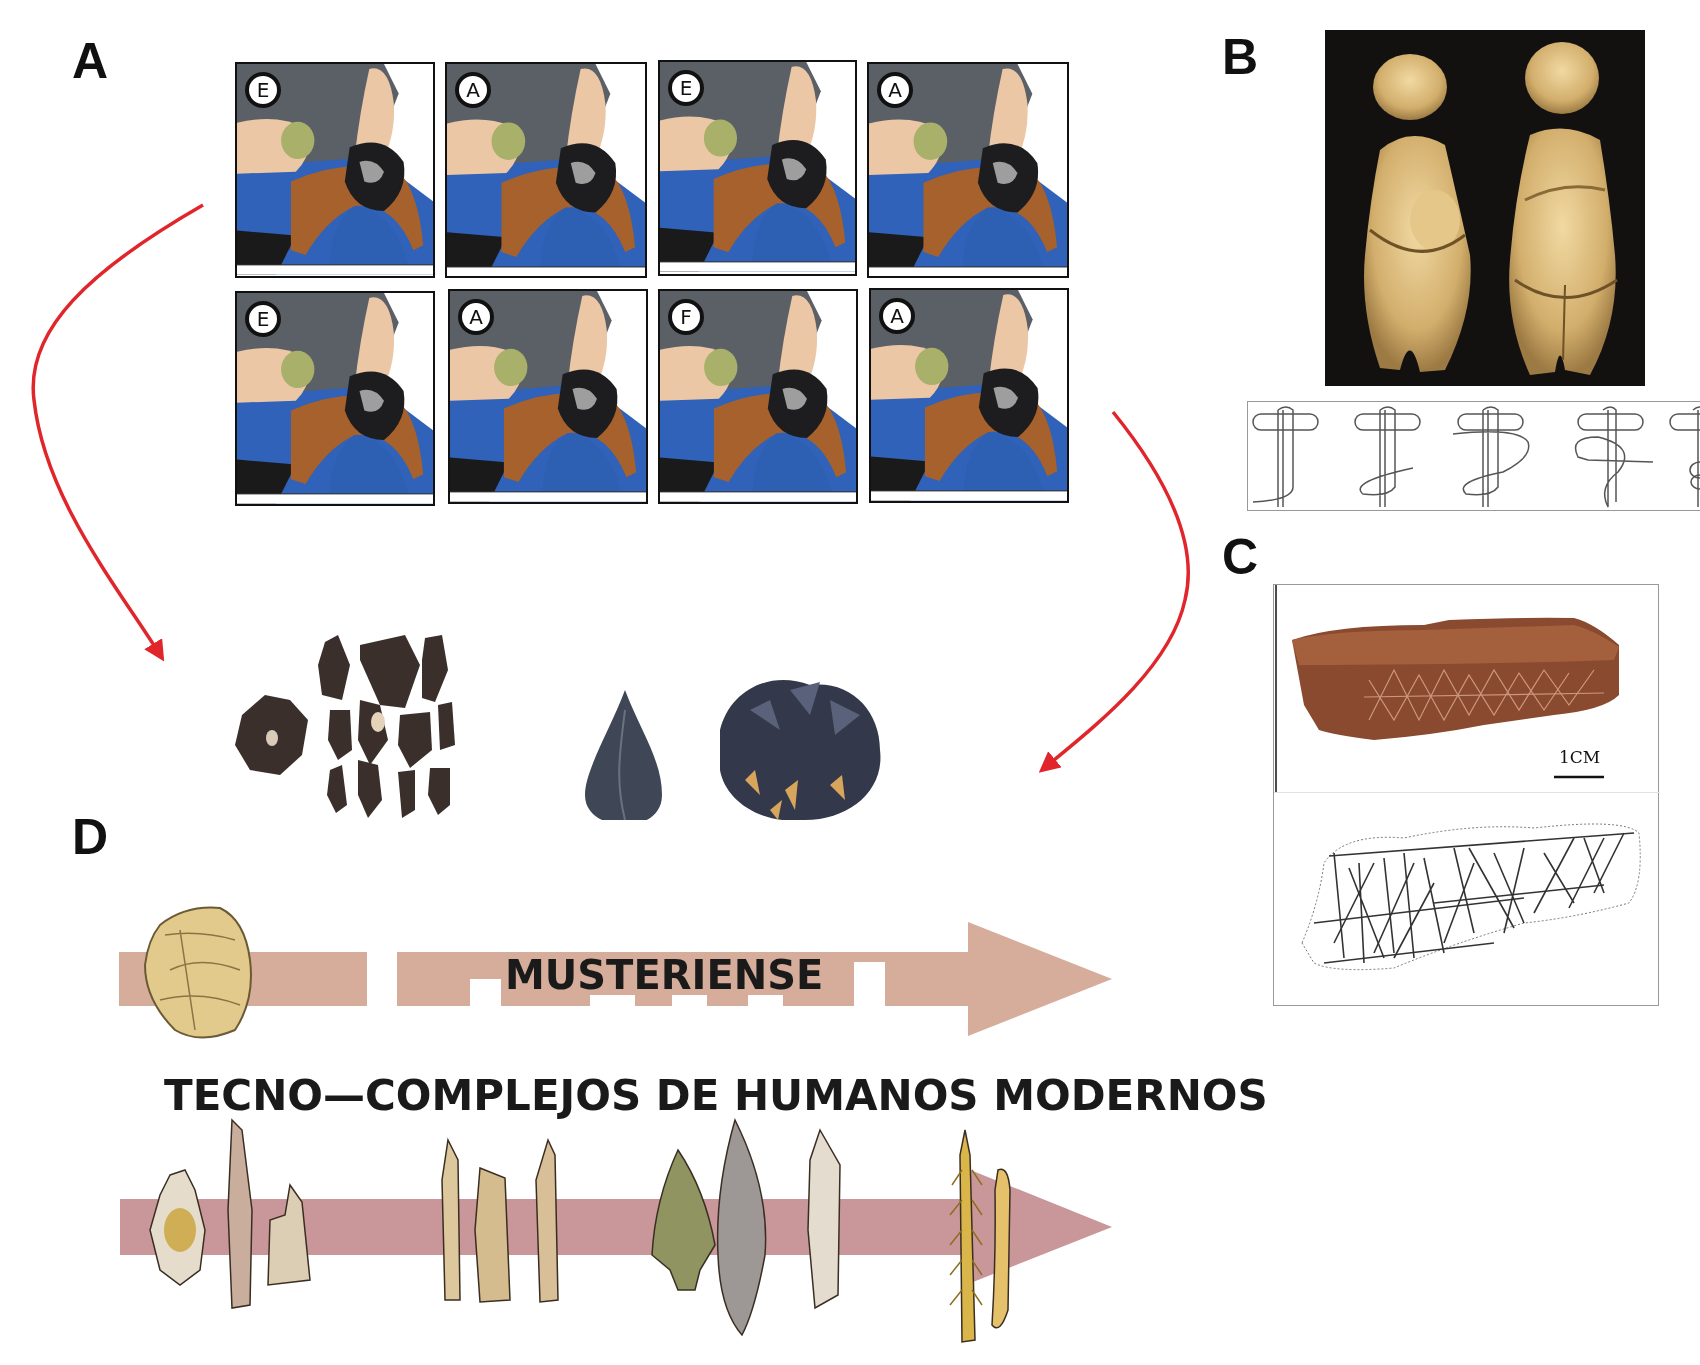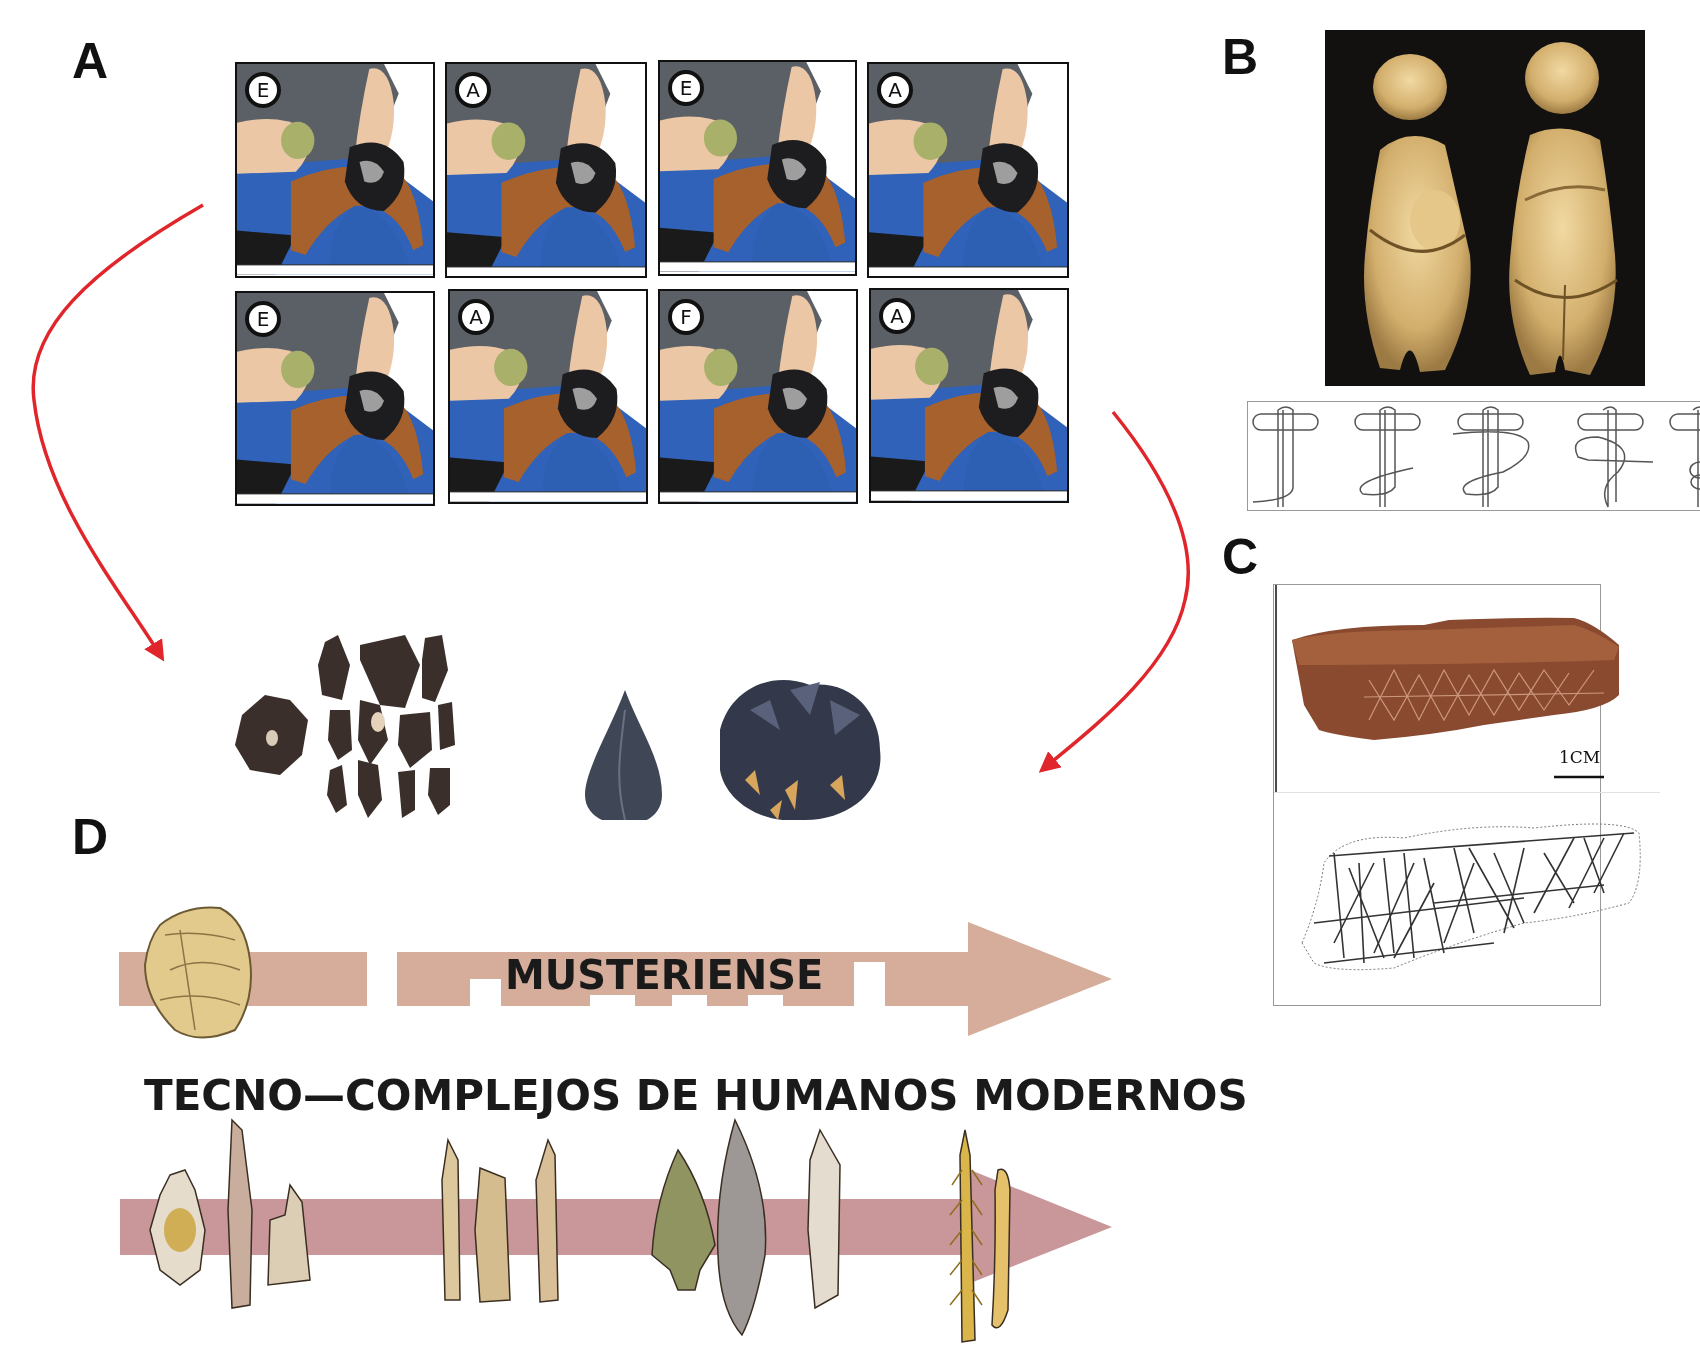--- a/index.html
+++ b/index.html
@@ -253,21 +253,21 @@
       <path d="M355 8 Q363 2 368 8 L368 100 M360 8 L360 105 Q350 85 370 70 Q390 45 350 35 Q320 35 330 55 L340 58 L405 60"></path>
 
       <rect x="422" y="12" width="65" height="16" rx="8"></rect>
       <path d="M445 8 Q452 2 457 8 L457 105 M450 8 L450 105"></path>
       <ellipse cx="452" cy="68" rx="10" ry="8"></ellipse>
       <ellipse cx="452" cy="80" rx="9" ry="7"></ellipse>
     </g>
   </svg>
 </div>
 
-<div class="cbox" style="left:1273px; top:584px; width:328px; height:422px;padding-left:32px;">
+<div class="cbox" style="left:1273px; top:584px; width:386px; height:422px;padding-left:32px;">
   <svg class="abs" style="left:0; top:0;" width="386" height="210" viewBox="0 0 386 210">
     <line x1="2" y1="0" x2="2" y2="208" stroke="#111" stroke-width="1.5"></line>
     <path d="M18 55 Q60 40 150 40 L175 35 Q250 32 300 33 Q320 38 345 60 L345 110 Q330 125 280 130 L210 140 Q160 150 100 155 Q60 150 45 145 L30 120 Z" fill="#8a4a30"></path>
     <path d="M18 55 Q60 45 150 45 L300 40 Q320 45 345 62 L340 75 Q200 80 25 80 Z" fill="#a4603d"></path>
     <g stroke="#d7a58b" stroke-width="1.2" fill="none" opacity="0.85">
       <path d="M95 135 L120 85 L145 135 L170 85 L195 130 L220 85 L245 125 L270 85 L295 120 L320 85"></path>
       <path d="M95 95 L120 135 L145 90 L170 135 L195 90 L220 130 L245 88 L270 125 L295 88"></path>
       <line x1="90" y1="112" x2="330" y2="108"></line>
     </g>
     <line x1="280" y1="192" x2="330" y2="192" stroke="#111" stroke-width="2.5"></line>
@@ -305,21 +305,21 @@
     <rect x="748" y="95" width="35" height="11"></rect>
   </g>
 </svg>
 <div class="abs comic" style="left:505px; top:955px; font-size:40px; line-height:1;">MUSTERIENSE</div>
 
 <svg class="abs" style="left:140px; top:900px;" width="120" height="145" viewBox="0 0 120 145">
   <path d="M20 25 Q45 5 80 8 Q105 20 110 60 Q115 100 95 130 Q60 145 35 130 Q5 100 5 65 Q8 40 20 25 Z" fill="#e2c98c" stroke="#6b5a34" stroke-width="2"></path>
   <path d="M25 35 Q60 30 95 40 M40 30 L55 130 M30 70 Q60 55 100 70 M20 100 Q60 90 100 105" stroke="#8a7444" stroke-width="1.5" fill="none"></path>
 </svg>
 
-<div class="abs comic" style="left:144px; top:1075px; font-size:42px; line-height:1; white-space:nowrap;">TECNO—COMPLEJOS DE HUMANOS MODERNOS</div>
+<div class="abs comic" style="left:164px; top:1075px; font-size:42px; line-height:1; white-space:nowrap;">TECNO—COMPLEJOS DE HUMANOS MODERNOS</div>
 
 <svg class="abs" style="left:0; top:1150px;" width="1200" height="150" viewBox="0 0 1200 150">
   <g fill="#C9979A">
     <rect x="120" y="49" width="850" height="56"></rect>
     <polygon points="968,19 1112,77 968,134"></polygon>
   </g>
 </svg>
 
 <svg class="abs" style="left:140px; top:1110px;" width="1000" height="250" viewBox="0 0 1000 250">
   <g stroke="#3a2e22" stroke-width="1.5">

